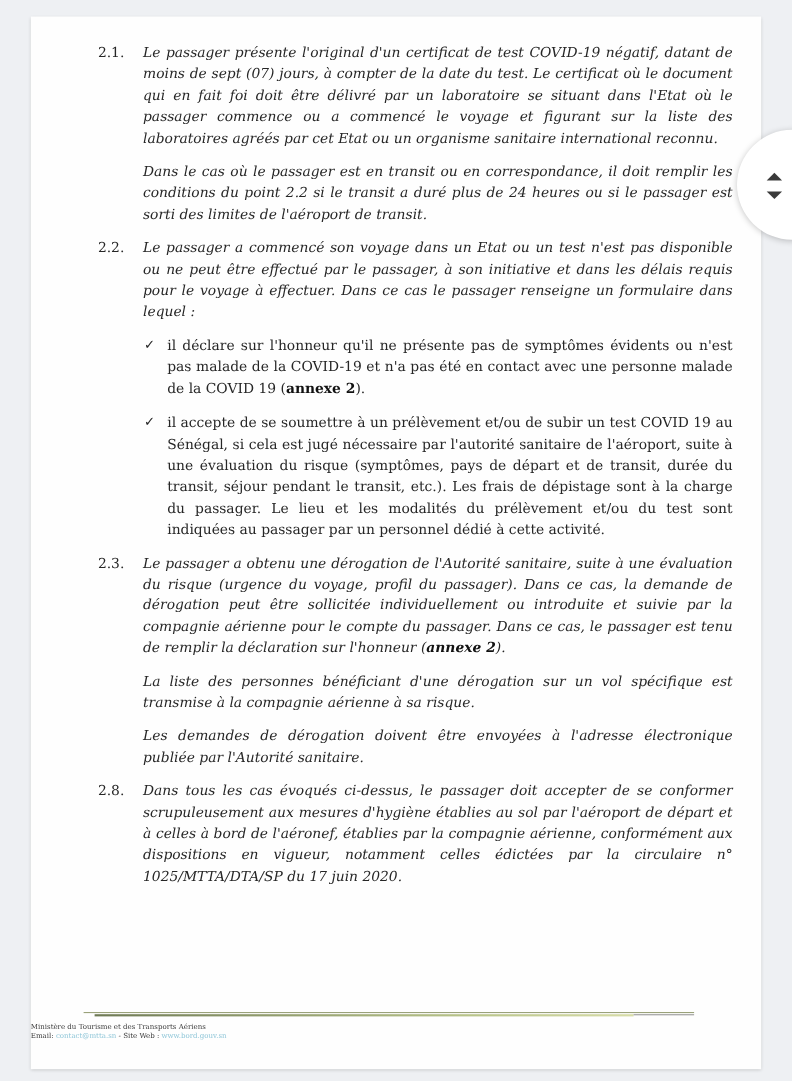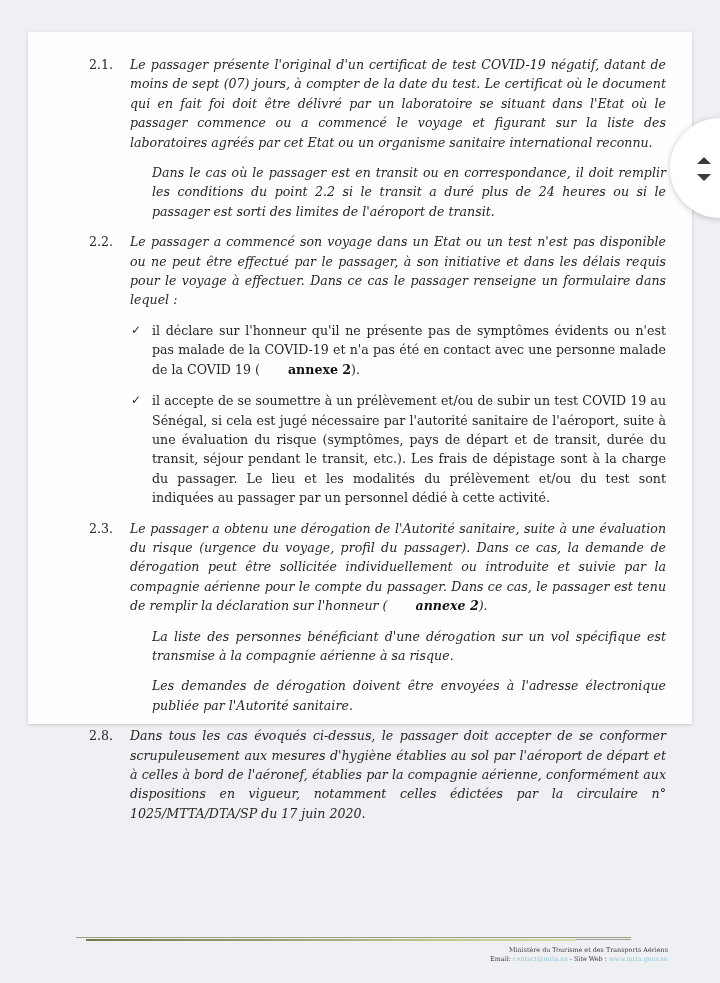--- a/index.html
+++ b/index.html
@@ -11,23 +11,23 @@
       height: 983px;
       background: #eef0f3;
       position: relative;
       overflow: hidden;
       font-family: "DejaVu Serif", "Liberation Serif", serif;
       color: #262626;
     }
     .page {
       position: absolute;
       left: 28px;
-      top: 32px;
+      top: 15px;
       width: 664px;
-      height: 692px;
+      height: 957px;
       background: #fefefe;
       box-shadow: 0 1px 3px rgba(0,0,0,0.18);
     }
     .content {
       position: absolute;
       left: 61px;
       top: 23px;
       width: 577px;
       font-size: 12.6px;
       line-height: 19.4px;
@@ -42,21 +42,20 @@
       left: 0;
       top: 0;
     }
     .para {
       text-align: justify;
       margin: 0;
       font-style: italic;
     }
     .para + .para {
       margin-top: 11px;
-      margin-left: 22px;
     }
     .bullets {
       margin-top: 11px;
     }
     .bullet {
       position: relative;
       padding-left: 22px;
       text-align: justify;
     }
     .bullet + .bullet {
@@ -65,21 +64,20 @@
     .bullet .check {
       position: absolute;
       left: 1px;
       top: 0;
       font-family: "DejaVu Sans", sans-serif;
       font-size: 12px;
     }
     b {
       font-weight: bold;
       color: #111;
-      margin-left: 28px;
     }
     .footer {
       position: absolute;
       left: 0;
       top: 895px;
       width: 664px;
       height: 55px;
     }
     .footer-rule {
       position: absolute;
@@ -110,21 +108,21 @@
       top: 2px;
       width: 55px;
       height: 1px;
       background: #9a9a9a;
     }
     .footer-text {
       position: absolute;
       left: 0;
       top: 19px;
       width: 640px;
-      text-align: right;
+      text-align: left;
       font-size: 6.4px;
       line-height: 9px;
       color: #3a3a3a;
     }
     .footer-text .link {
       color: #8fc6d8;
     }
     .scroll-btn {
       position: absolute;
       left: 670px;
@@ -199,21 +197,21 @@
 
   <div class="footer">
     <div class="footer-rule">
       <div class="line-a"></div>
       <div class="line-b"></div>
       <div class="line-c"></div>
     </div>
     <div class="footer-text">
       <div>Ministère du Tourisme et des Transports Aériens</div>
       <div>
-        <span>Email: </span><span class="link">contact@mtta.sn</span><span>  - Site Web : </span><span class="link">www.mtta.gouv.sn</span>
+        <span>Email: </span><span class="link">contact@mtta.sn</span><span>  - Site Web : </span><span class="link">www.bord.gouv.sn</span>
       </div>
     </div>
   </div>
 </div>
 
 <div class="scroll-btn">
   <div class="arrow-up"></div>
   <div class="arrow-down"></div>
 </div>
 

